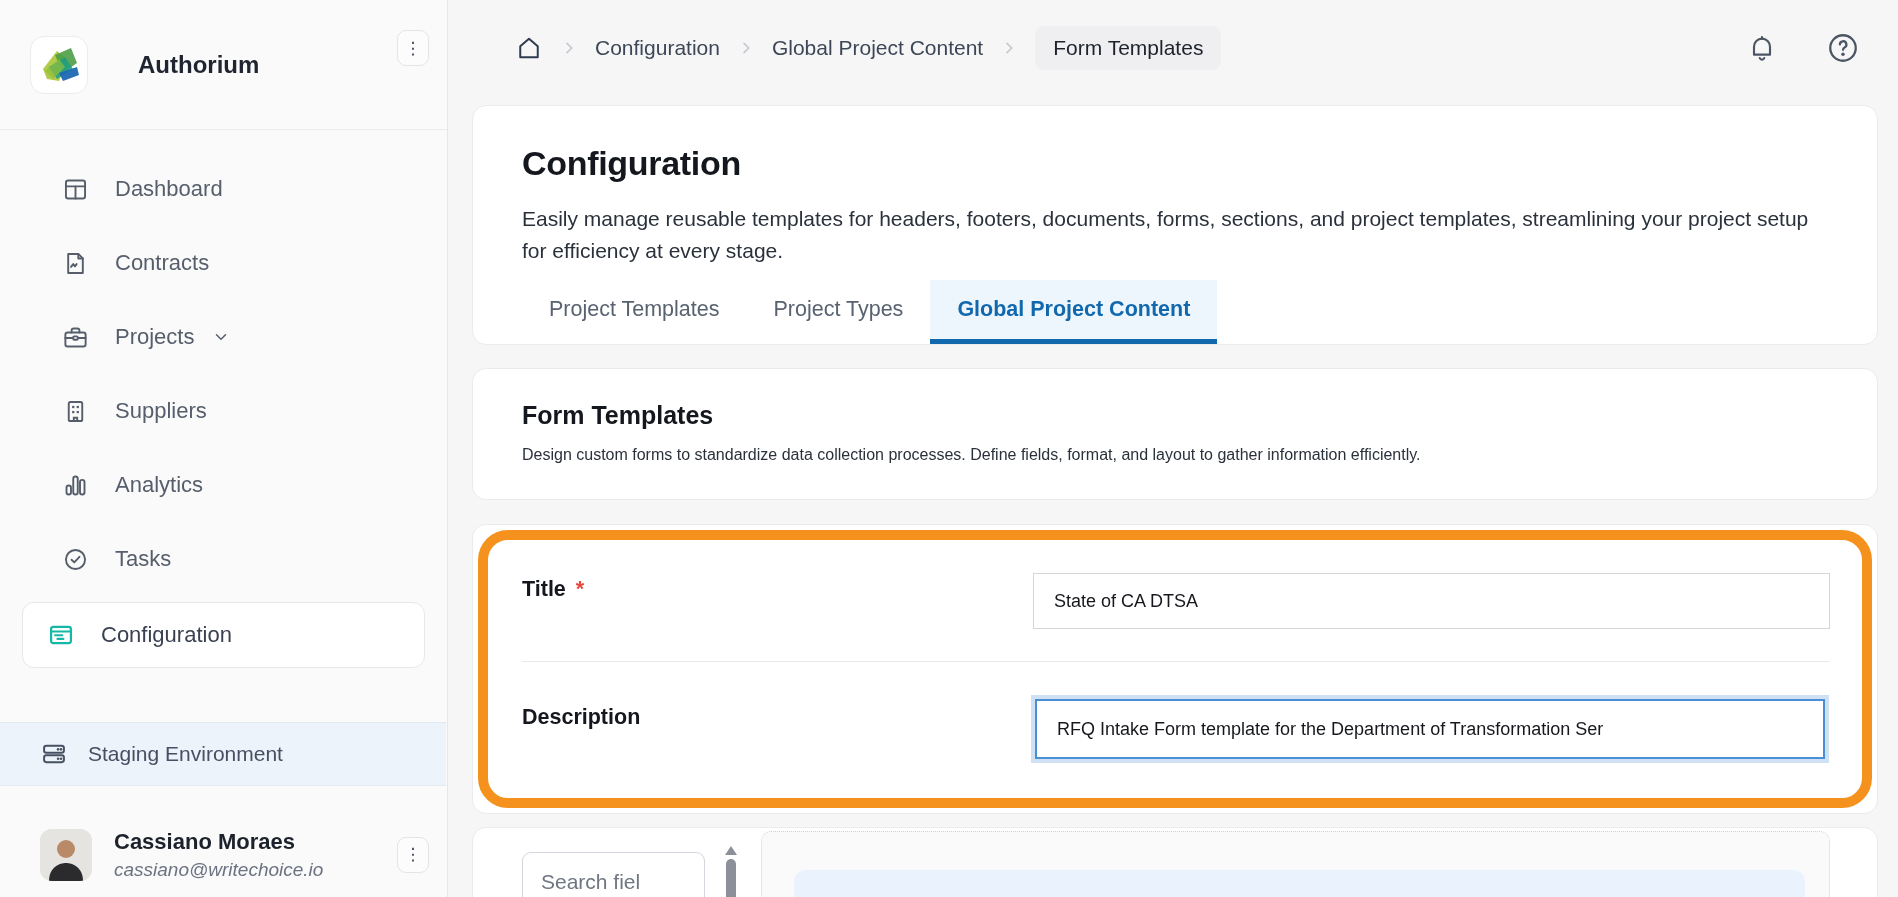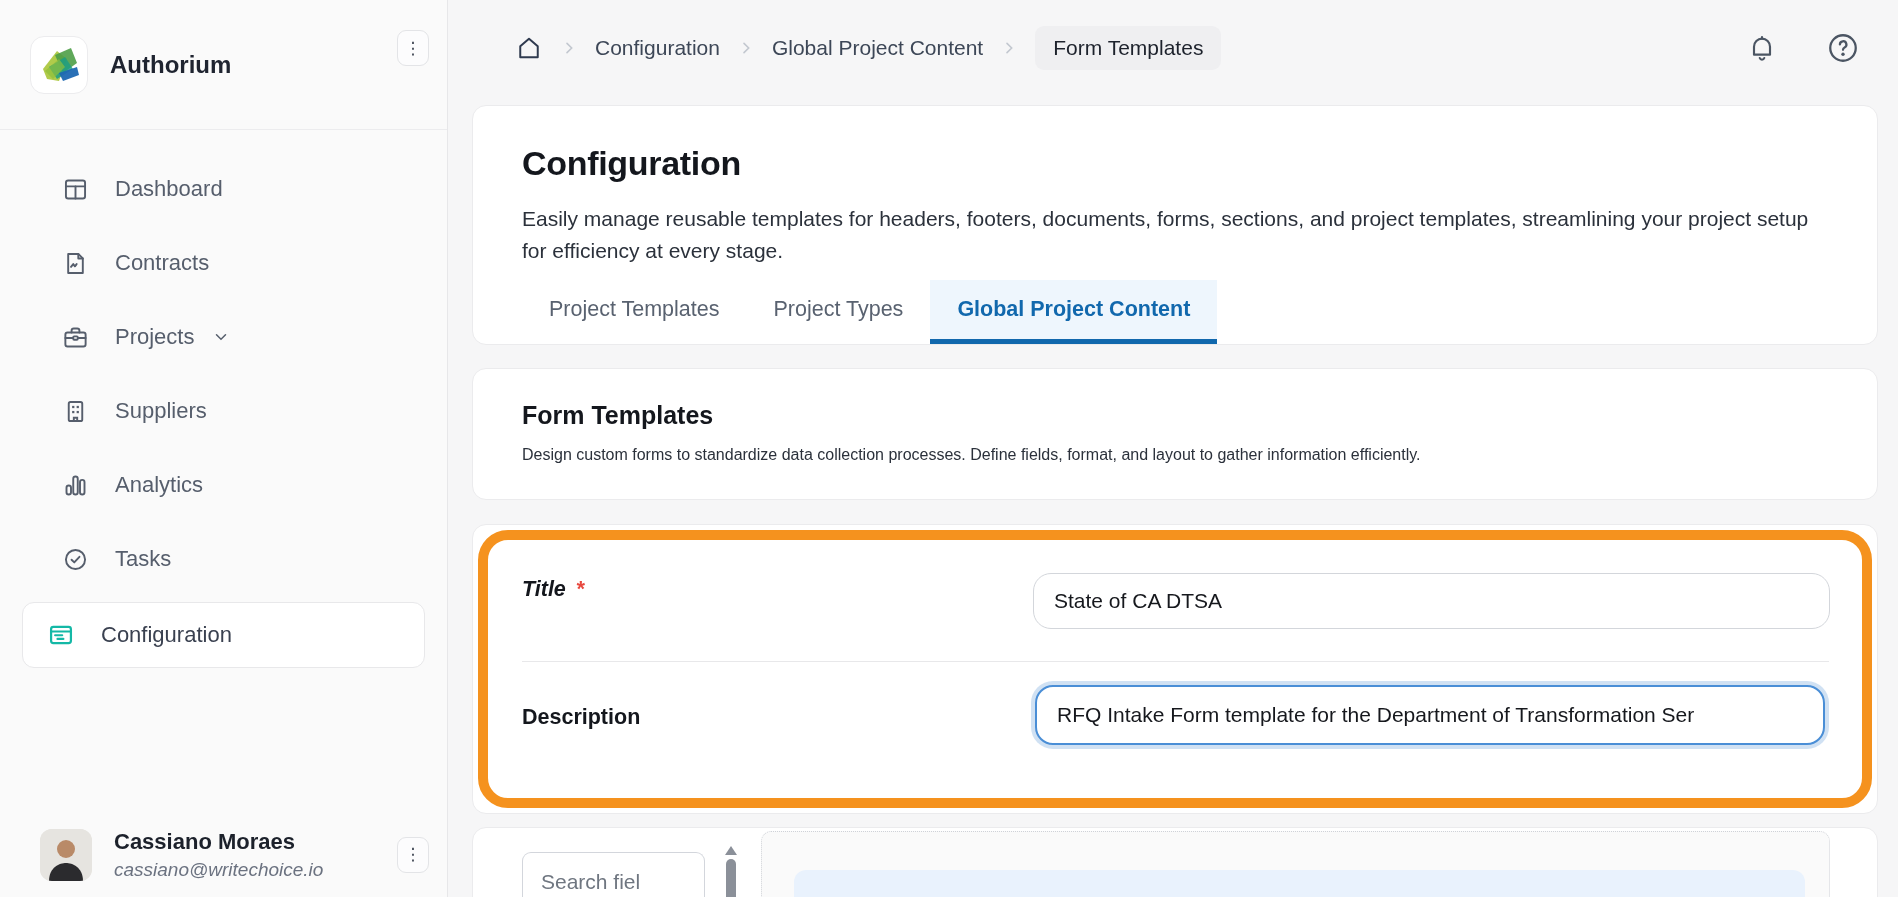--- a/index.html
+++ b/index.html
@@ -13,21 +13,21 @@
   svg { display:block; }
 
   
   .sidebar {
     position:absolute; left:0; top:0; width:448px; height:897px;
     background:#fafafa; border-right:1px solid #e7e7e9;
     display:flex; flex-direction:column;
   }
   .sidebar-header {
     height:130px; border-bottom:1px solid #ececee;
-    display:flex; align-items:center; padding:0 20px 0 30px; position:relative;
+    display:flex; align-items:center; padding:0 20px 0 30px; position:relative;gap:28px;
   }
   .logo-box {
     width:58px; height:58px; border-radius:14px; background:#ffffff;
     border:1px solid #ececee; display:flex; align-items:center; justify-content:center;
   }
   .brand-name { font-size:24px; font-weight:600; color:#1f2430; margin-left:22px; }
   .kebab-btn {
     position:absolute; right:18px; top:30px; width:32px; height:36px;
     border:1px solid #e3e4e7; border-radius:9px; background:#fcfcfd;
     display:flex; align-items:center; justify-content:center; cursor:pointer;
@@ -105,27 +105,27 @@
   .section-desc { font-size:16px; color:#2b313b; margin:16px 48px 0 49px; }
 
   .card-form { top:524px; height:290px; }
   .highlight-ring {
     position:absolute; inset:5px; border:10px solid #f5921e; border-radius:30px;
     pointer-events:none;
   }
   .field-label { position:absolute; font-size:21.5px; font-weight:700; color:#14171d; }
   .req { color:#e8493f; margin-left:10px; font-weight:700; }
   .text-input {
-    position:absolute; height:56px; border:1px solid #d3d6db; border-radius:18px;
-    font-family:"Liberation Sans", sans-serif; font-size:21px; color:#16181d;
+    position:absolute; height:56px; border:1px solid #d3d6db; border-radius:0;
+    font-family:"Liberation Sans", sans-serif; font-size:18px; color:#16181d;
     padding:0 20px; background:#fff; outline:none;
   }
   .input-title { left:560px; top:48px; width:797px; }
   .input-desc {
-    left:562px; top:160px; width:790px; height:60px;
+    left:562px; top:174px; width:790px; height:60px;
     border:2px solid #4a8ed6; box-shadow:0 0 0 4px rgba(120,170,220,0.35);
   }
   .form-divider {
     position:absolute; left:49px; right:48px; top:136px; height:1px; background:#e8e8ea;
   }
 
   .card-builder { top:827px; height:140px; }
   .search-input {
     position:absolute; left:49px; top:24px; width:183px; height:58px;
     border:1px solid #d3d6dc; border-radius:9px 9px 0 0; border-bottom:none;
@@ -244,20 +244,33 @@
           <rect x="3.5" y="5" width="17" height="14" rx="2"></rect>
             <line x1="3.5" y1="9" x2="20.5" y2="9"></line>
             <line x1="7" y1="12.2" x2="13" y2="12.2"></line>
             <line x1="9" y1="15.4" x2="14" y2="15.4"></line>
         </svg>
       </span>
       <span>Configuration</span>
     </div>
   </nav>
 
+  <div class="env-row">
+    <span class="nav-icon">
+      <svg width="28" height="28" viewBox="0 0 24 24" fill="none" stroke="#465062" stroke-width="1.7" stroke-linecap="round">
+        <rect x="3.5" y="5" width="17" height="6" rx="2"></rect>
+          <rect x="3.5" y="13" width="17" height="6" rx="2"></rect>
+          <line x1="15.5" y1="8" x2="15.5" y2="8.01" stroke-width="2.2"></line>
+          <line x1="18" y1="8" x2="18" y2="8.01" stroke-width="2.2"></line>
+          <line x1="15.5" y1="16" x2="15.5" y2="16.01" stroke-width="2.2"></line>
+          <line x1="18" y1="16" x2="18" y2="16.01" stroke-width="2.2"></line>
+      </svg>
+    </span>
+    <span>Staging Environment</span>
+  </div>
 
   <div class="user-row">
     <div class="avatar">
       <svg width="52" height="52" viewBox="0 0 52 52">
         <rect width="52" height="52" fill="#e6e4e0"></rect>
         <circle cx="26" cy="20" r="9" fill="#b98a68"></circle>
         <path d="M9 52 C9 38 20 34 26 34 C32 34 43 38 43 52 Z" fill="#2b2b2e"></path>
       </svg>
     </div>
     <div class="user-meta">
@@ -331,21 +344,21 @@
   </section>
 
   <section class="content-card card-section">
     <h2 class="section-title">Form Templates</h2>
     <p class="section-desc">Design custom forms to standardize data collection processes. Define fields, format, and layout to gather information efficiently.</p>
   </section>
 
   <section class="content-card card-form">
     <div class="highlight-ring"></div>
 
-    <div class="field-label" style="left:49px; top:52px;font-style:italic;">
+    <div class="field-label" style="left:49px; top:52px;">
       <span>Title</span><span class="req">*</span>
     </div>
     <input class="text-input input-title" type="text" value="State of CA DTSA" style="">
 
     <div class="form-divider"></div>
 
     <div class="field-label" style="left:49px; top:180px;">
       <span>Description</span>
     </div>
     <input class="text-input input-desc" type="text" value="RFQ Intake Form template for the Department of Transformation Ser" style="">

